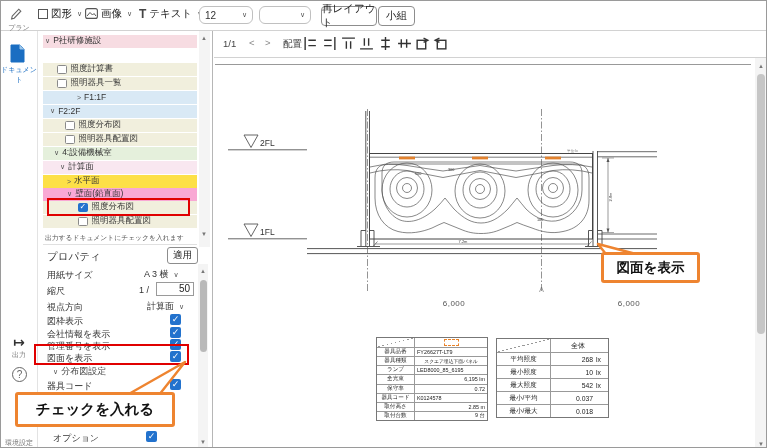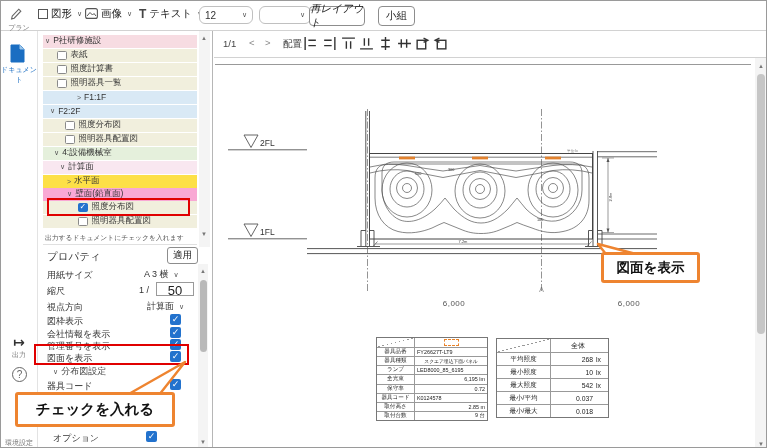--- a/index.html
+++ b/index.html
@@ -20,21 +20,21 @@
   .c-pink{background:#f7dce2}.c-cream{background:#f1efdd}.c-blue{background:#d9e9f5}
   .c-green{background:#e5f0dc}.c-rose{background:#f9e7f0}.c-rose2{background:#fde047}.c-lav{background:#f9a8d4}
   .arr{font-size:7px;color:#555;margin-right:3px;}
   .cb{width:9.5px;height:9.5px;border:1px solid #8a8a8a;border-radius:1.5px;background:#fff;box-sizing:border-box;margin-right:4px;flex:none;display:flex;align-items:center;justify-content:center;}
   .cb.on{background:#2272cd;border-color:#2272cd;color:#fff;font-size:8px;line-height:1;}
   .redbox{position:absolute;border:2.5px solid #e00000;box-sizing:border-box;pointer-events:none;}
   .treefoot{position:absolute;left:44px;top:232px;font-size:6.8px;color:#555;}
   
   .prow{position:absolute;left:46px;font-size:9px;color:#333;}
   .pcb{position:absolute;width:11px;height:11px;border-radius:2px;display:flex;align-items:center;justify-content:center;box-sizing:border-box;background:#2272cd;color:#fff;font-size:9px;line-height:1;}
-  .pinput{position:absolute;border:1px solid #9a9a9a;background:#fff;font-size:13px;color:#222;text-align:center;padding:0 3px;box-sizing:border-box;}
+  .pinput{position:absolute;border:1px solid #9a9a9a;background:#fff;font-size:10px;color:#222;text-align:right;padding:0 3px;box-sizing:border-box;}
   .pdrop{position:absolute;font-size:9px;color:#333;display:flex;align-items:center;gap:3px;}
   
   .sbtrack{position:absolute;background:#f4f4f4;}
   .sbthumb{position:absolute;background:#b9b9b9;border-radius:4px;}
   .sbarr{position:absolute;font-size:6px;color:#777;width:10px;text-align:center;line-height:10px;}
   
   .cticon{position:absolute;width:15px;height:15px;}
   .cticon svg{width:100%;height:100%;stroke:#333;stroke-width:1.3;fill:none;}
   .ctext{position:absolute;font-size:9.5px;color:#444;}
   
@@ -81,21 +81,21 @@
     <span class="chev">∨</span>
   </div>
   <div class="selbox" style="left:198px;top:5px;width:54px;">
     <span>12</span>
     <span class="chev">∨</span>
   </div>
   <div class="selbox" style="left:258px;top:5px;width:52px;">
     <span></span>
     <span class="chev">∨</span>
   </div>
-  <div class="pushbtn" style="left:308px;top:5px;width:56px;font-style:italic;">再レイアウト</div>
+  <div class="pushbtn" style="left:320px;top:5px;width:56px;">再レイアウト</div>
   <div class="pushbtn" style="left:377px;top:5px;width:37px;">小組</div>
 
   <div class="vline" style="left:36px;top:30px;height:418px;background:#e3e3e3;"></div>
   <span class="railicon" style="top:5px;"><svg width="14" height="15" viewBox="0 0 14 15">
         <path d="M3.2,10.2 L9.8,3.2 L11.8,5.2 L5.2,12.2 L2.6,12.9 Z" fill="none" stroke="#666" stroke-width="1.1"></path>
       </svg></span>
   <span class="rail-label" style="top:22px;">プラン</span>
   <span class="railicon" style="top:43px;"><svg width="17" height="19" viewBox="0 0 17 19">
         <path d="M2,1 H11 L15,5 V18 H2 Z" fill="#1b6ec2" stroke="#1b6ec2"></path>
         <path d="M11,1 L11,5 L15,5" fill="#9cc6ea" stroke="#9cc6ea"></path>
@@ -104,24 +104,20 @@
   <span class="railicon" style="top:333px;left:12px;font-size:14px;color:#333;font-weight:bold;">↦</span>
   <span class="rail-label" style="top:349px;">出力</span>
   <span class="railicon" style="top:366px;left:11px;width:15px;height:15px;border:1.4px solid #666;border-radius:50%;color:#666;font-size:10px;display:flex;align-items:center;justify-content:center;box-sizing:border-box;">
       <span>?</span>
     </span>
   <span class="rail-label" style="top:437px;width:34px;text-align:left;left:4px;">環境設定</span>
 
   <div class="trow c-pink" style="top:34px;">
       <span class="arr" style="margin-left:2px;">∨</span>
       <span>P社研修施設</span>
-    </div>
-  <div class="trow c-cream" style="top:48px;">
-      <span class="cb" style="margin-left:14px;"></span>
-      <span>表紙</span>
     </div>
   <div class="trow c-cream" style="top:62px;">
       <span class="cb" style="margin-left:14px;"></span>
       <span>照度計算書</span>
     </div>
   <div class="trow c-cream" style="top:76px;">
       <span class="cb" style="margin-left:14px;"></span>
       <span>照明器具一覧</span>
     </div>
   <div class="trow c-blue" style="top:90px;padding-left:27px;">

